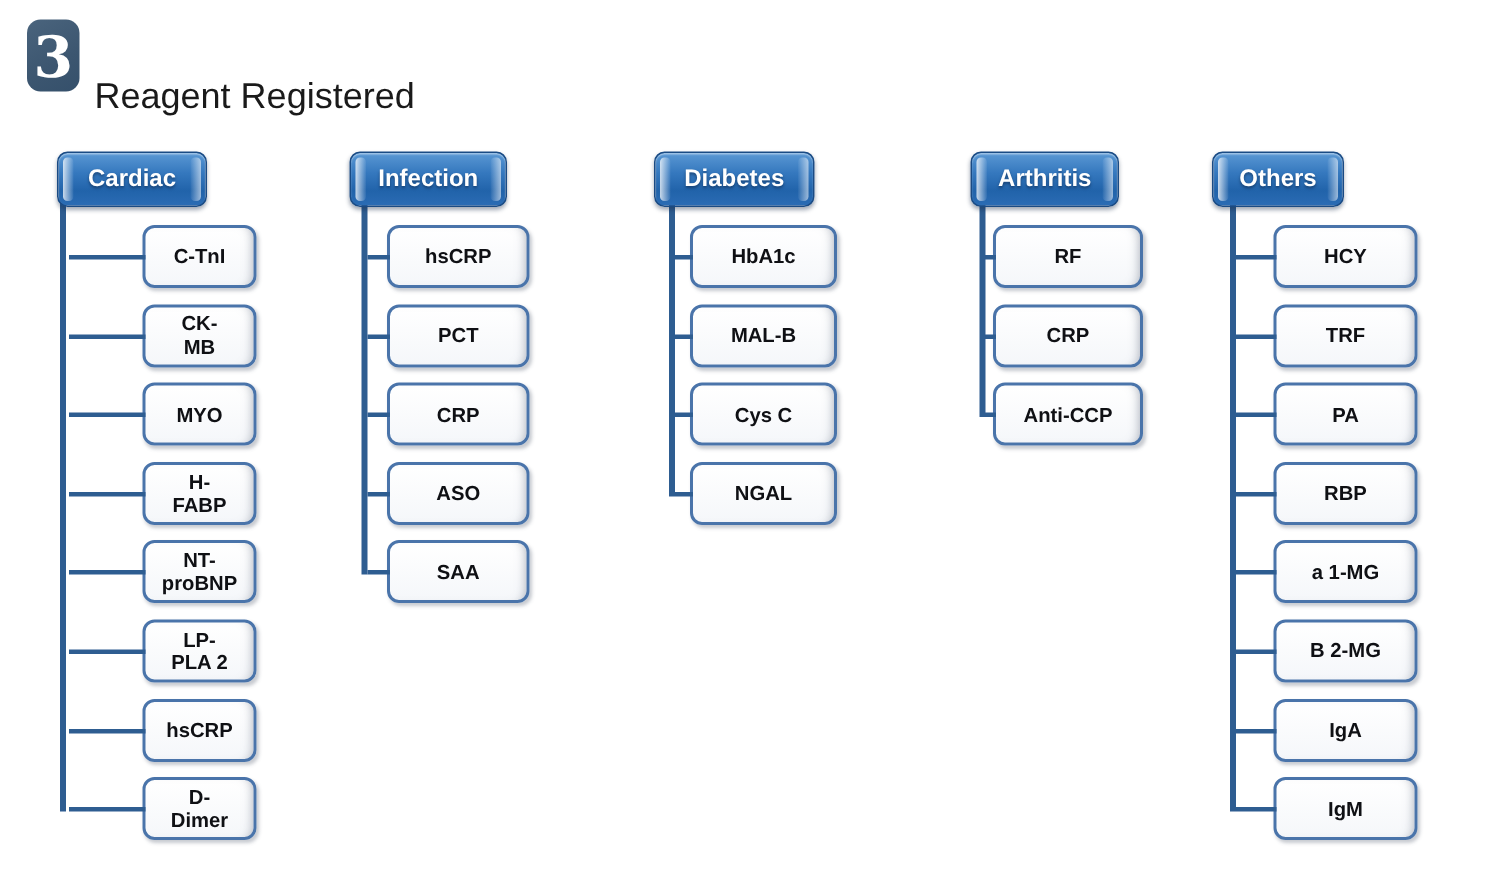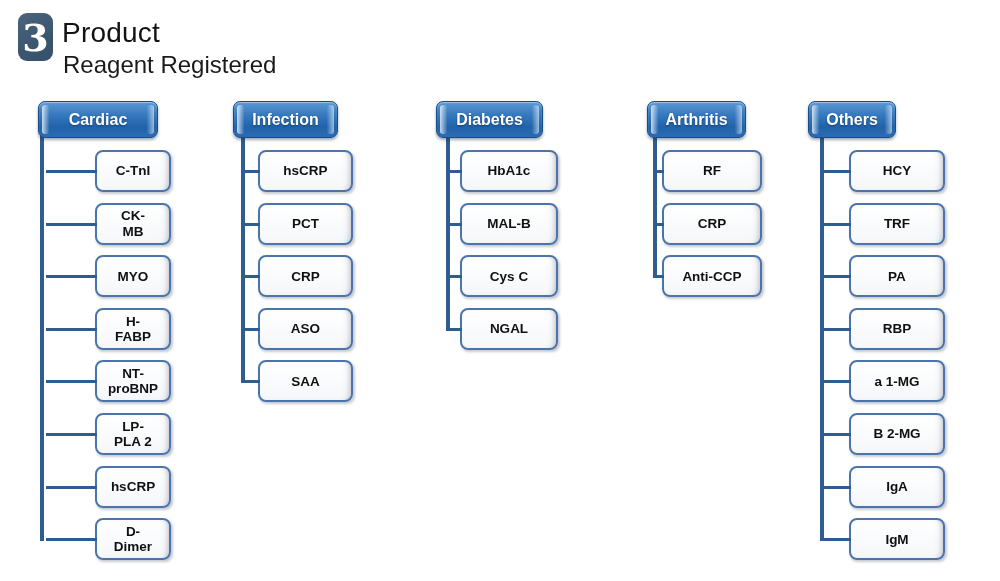--- a/index.html
+++ b/index.html
@@ -70,26 +70,25 @@
     content:"";position:absolute;top:18px;height:3px;background:#2e5d91;
     left:calc(-1px * var(--stub));width:calc(1px * var(--stub));
   }
 </style>
 </head>
 <body>
 
 <div class="slide">
 
   <div class="badge">3</div>
-  <div class="title">Product</div>
   <div class="subtitle">Reagent Registered</div>
 
 
   <div class="col" style="left:38px; --stub:51; --iw:76px">
-    <div class="hdr" style="width:120px">Cardiac</div>
+    <div class="hdr" style="width:100px">Cardiac</div>
     <div class="vline" style="left:2px;height:406px"></div>
     <div class="items" style="left:57px">
       <div class="item" style="--i:0">C-TnI</div>
       <div class="item" style="--i:1">CK-MB</div>
       <div class="item" style="--i:2">MYO</div>
       <div class="item" style="--i:3">H-FABP</div>
       <div class="item" style="--i:4">NT-proBNP</div>
       <div class="item" style="--i:5">LP-PLA 2</div>
       <div class="item" style="--i:6">hsCRP</div>
       <div class="item" style="--i:7">D-Dimer</div>

